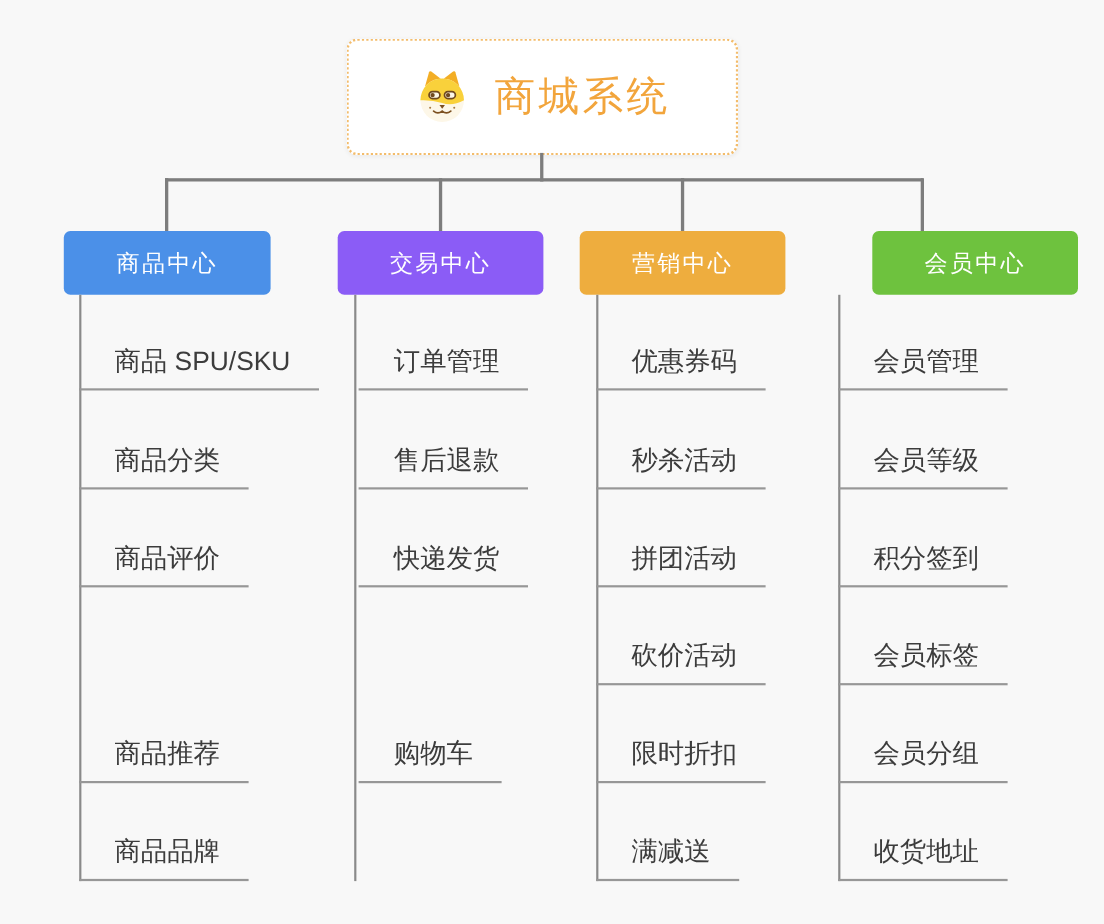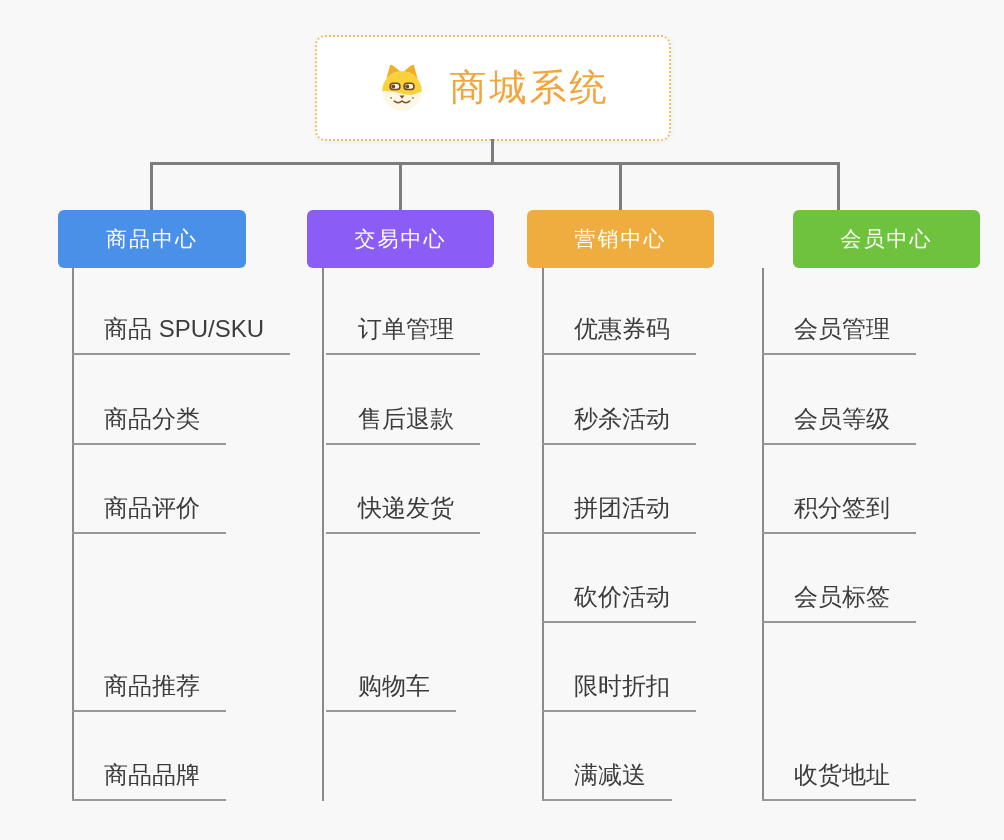--- a/index.html
+++ b/index.html
@@ -145,15 +145,16 @@
   <div class="leaf c2 r0">优惠券码</div>
   <div class="leaf c2 r2">拼团活动</div>
   <div class="leaf c2 r3">砍价活动</div>
   <div class="leaf c2 r4">限时折扣</div>
   <div class="leaf c2 r5">满减送</div>
 
   <div class="leaf c3 r0">会员管理</div>
   <div class="leaf c3 r2">积分签到</div>
   <div class="leaf c3 r1">会员等级</div>
   <div class="leaf c3 r3">会员标签</div>
+  <div class="leaf c3 r4">会员分组</div>
   <div class="leaf c3 r5">收货地址</div>
 
 </div>
 
 </body></html>

